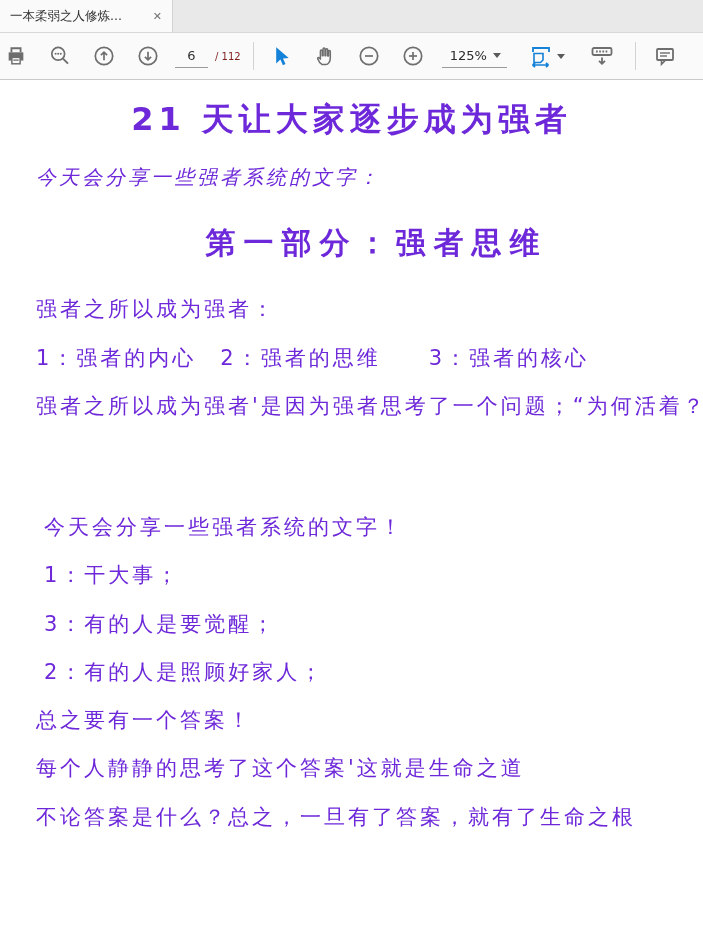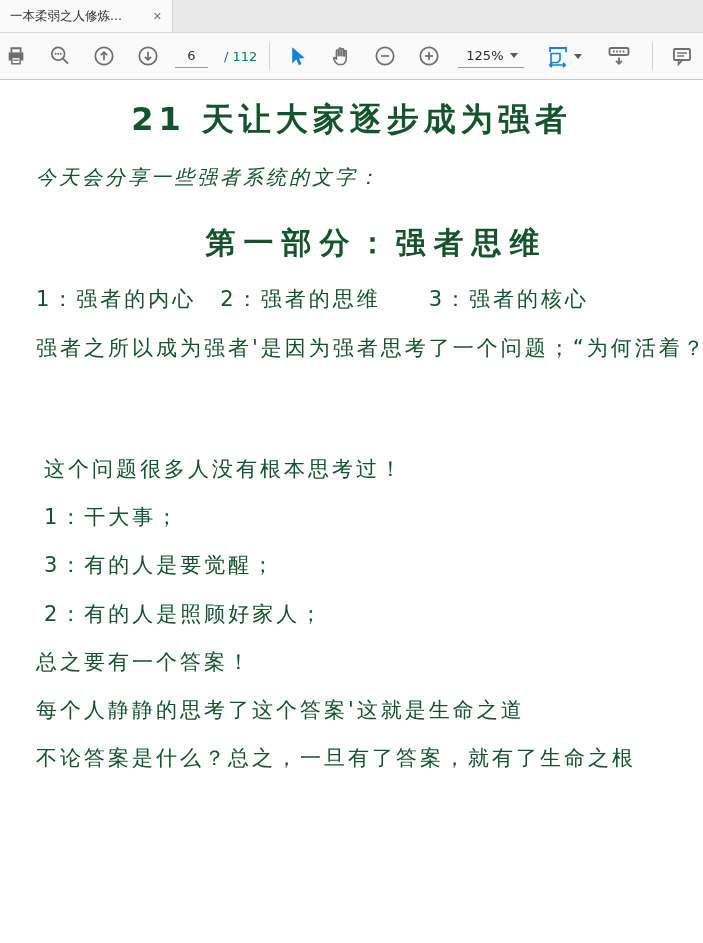--- a/index.html
+++ b/index.html
@@ -18,30 +18,30 @@
   
   .toolbar { height:47px; background:#fafafa; border-bottom:1px solid #c9c9c9;
     display:flex; align-items:center; }
   .tbtn { width:26px; height:26px; display:flex; align-items:center;
     justify-content:center; flex:0 0 auto; }
   .sep { width:1px; height:28px; background:#d2d2d2; flex:0 0 auto; }
   .page-box { width:33px; height:24px; border-bottom:1px solid #9a9a9a;
     display:flex; align-items:center; justify-content:center; margin-left:14px; }
   .page-box input { width:30px; border:none; background:transparent; text-align:center;
     font-size:13px; color:#333; font-family:"DejaVu Sans",sans-serif; outline:none; }
-  .page-total { font-size:13px; color:#0f766e; margin-left:16px; white-space:nowrap; }
+  .page-total { font-size:10px; color:#7f1d1d; margin-left:7px; white-space:nowrap; }
   .zoom-box { height:24px; border-bottom:1px solid #9a9a9a; display:flex;
     align-items:center; gap:6px; padding:0 6px 0 8px; margin-left:16px; }
   .zoom-value { font-size:13px; color:#2b2b2b; }
   .caret { width:0; height:0; border-left:4px solid transparent;
     border-right:4px solid transparent; border-top:5px solid #5a5a5a; display:inline-block; }
   .fit-group { display:flex; align-items:center; gap:4px; margin-left:22px; }
 
   
-  .doc { background:#fff; height:862px; padding:20px 0 8px 0; color:#14532d; }
+  .doc { background:#fff; height:862px; padding:20px 0 8px 0; color:#6d28d9; }
   .doc-title { text-align:center; font-size:32px; font-weight:bold;
     letter-spacing:5px; line-height:1.2; }
   .p { font-size:21px; line-height:1.25; letter-spacing:3px; padding-left:36px;
     margin-top:22px; white-space:nowrap; }
   .p-intro { margin-top:27px; font-size:20px;font-style:italic; }
   .doc-h2 { text-align:center; font-size:30px; font-weight:bold; letter-spacing:8px;
     margin-top:33px; transform:translateX(25px); }
   .mt32 { margin-top:32px; }
   .gap  { margin-top:95px; }
   .indent { padding-left:44px; }
@@ -161,22 +161,23 @@
       <line x1="7" y1="12" x2="14" y2="12" stroke="#6e6e6e" stroke-width="1.4"></line>
       <path d="M8.5 16v4.2l4.2-4.2" fill="none" stroke="#6e6e6e" stroke-width="1.6"></path>
     </svg>
   </div>
 </div>
 
 <div class="doc">
   <h1 class="doc-title">21 天让大家逐步成为强者</h1>
   <p class="p p-intro">今天会分享一些强者系统的文字：</p>
   <h2 class="doc-h2">第一部分：强者思维</h2>
+  <p class="p mt32">强者之所以成为强者：</p>
   <p class="p">1：强者的内心　2：强者的思维　　3：强者的核心</p>
   <p class="p">强者之所以成为强者'是因为强者思考了一个问题；“为何活着？</p>
-  <p class="p gap indent">这个问题很多人没有根本思考过！</p>
+  <p class="p gap indent">今天会分享一些强者系统的文字！</p>
   <p class="p indent">1：干大事；</p>
   <p class="p indent">3：有的人是要觉醒；</p>
   <p class="p indent">2：有的人是照顾好家人；</p>
   <p class="p">总之要有一个答案！</p>
   <p class="p">每个人静静的思考了这个答案'这就是生命之道</p>
   <p class="p">不论答案是什么？总之，一旦有了答案，就有了生命之根</p>
 </div>
 
 </body></html>

